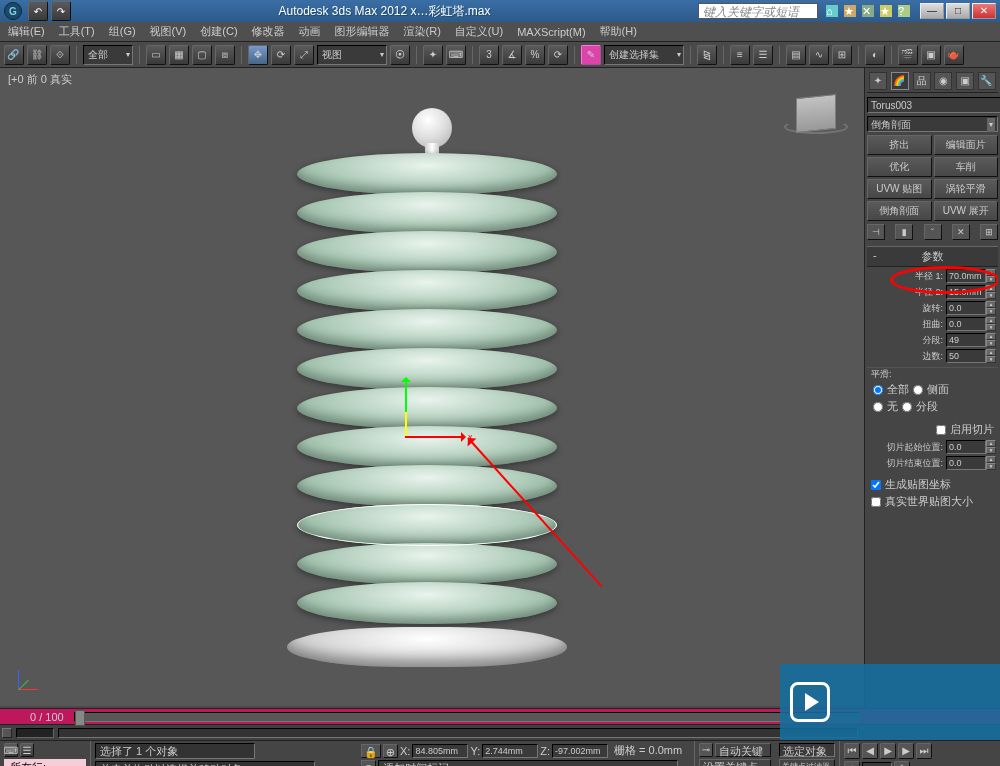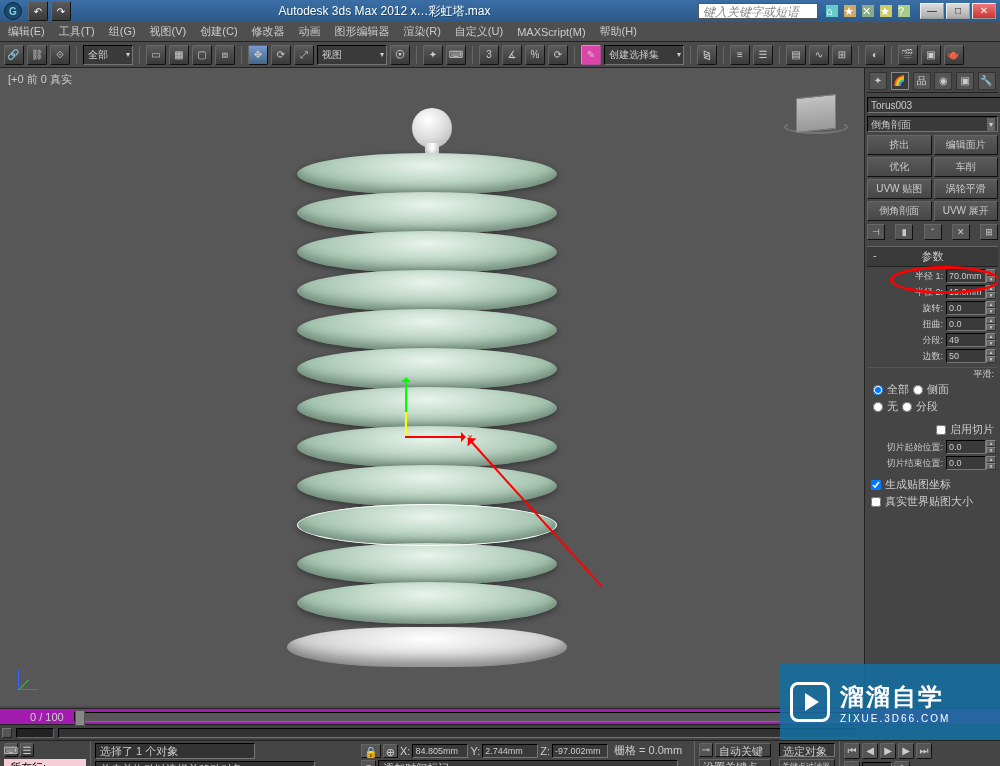--- a/index.html
+++ b/index.html
@@ -80,36 +80,36 @@
 
 .rollout-scroll { flex: 1; overflow: hidden; margin-top: 6px; position: relative; }
 .rollhead { background: #3a3a3a; text-align: center; font-size: 10px; padding: 2px; border-top: 1px solid #666; border-bottom: 1px solid #222; position: relative; }
 .rollhead .minus { position: absolute; left: 6px; }
 .param-row { display: flex; align-items: center; justify-content: flex-end; gap: 3px; margin: 2px 2px; }
 .param-row label { font-size: 9px; color: #ccc; flex: 0 0 auto; }
 .spinner { display: flex; flex: 0 0 50px; }
 .spinner input { width: 40px; background: #3a3a3a; border: 1px inset #222; color: #ccc; font-size: 9px; padding: 1px 2px; height: 14px; text-align: left; }
 .spinner .sp-btns { width: 10px; display: flex; flex-direction: column; }
 .spinner .sp-btns b { height: 7px; background: #666; border: 1px outset #888; font-size: 5px; text-align: center; line-height: 5px; }
-.group-label { font-size: 9px; padding: 0 4px; margin-top: 4px; border-top: 1px solid #555; text-align: right; }
+.group-label { font-size: 9px; padding: 0 4px; margin-top: 4px; border-top: 1px solid #555; }
 .radio-row { display: flex; font-size: 9px; align-items: center; padding: 1px 6px; gap: 4px; }
 .radio-row input { width: 10px; height: 10px; }
 .check-row { display: flex; font-size: 9px; align-items: center; padding: 1px 4px; gap: 4px; }
 .check-row input { width: 10px; height: 10px; }
 
 
 .watermark { position: absolute; right: 0; bottom: 26px; width: 220px; height: 76px; background: rgba(20, 110, 160, 0.88); display: flex; align-items: center; padding: 0 10px; gap: 10px; z-index: 50; }
 .watermark .wm-icon { width: 40px; height: 40px; border: 3px solid #fff; border-radius: 8px; display: flex; align-items: center; justify-content: center; }
 .watermark .wm-icon::before { content: ""; width: 0; height: 0; border-left: 14px solid #fff; border-top: 9px solid transparent; border-bottom: 9px solid transparent; margin-left: 3px; }
 .watermark .wm-text { color: #fff; }
 .watermark .wm-text .big { font-size: 24px; font-weight: bold; letter-spacing: 2px; }
 .watermark .wm-text .small { font-size: 10px; letter-spacing: 2px; }
 
 
-.timeline { height: 16px; background: #a21caf; display: flex; align-items: center; font-size: 9px; border-top: 1px solid #222; }
+.timeline { height: 16px; background: #be185d; display: flex; align-items: center; font-size: 9px; border-top: 1px solid #222; }
 .timeline .frame-display { padding: 0 10px; color: #ccc; }
 .timeline .track { flex: 1; height: 10px; background: linear-gradient(90deg, #585858, #585858); border: 1px inset #222; position: relative; }
 .timeline .track .playhead { position: absolute; left: 0; top: -3px; width: 10px; height: 16px; background: #888; border: 1px solid #555; }
 .timeline2 { height: 16px; background: #404040; display: flex; align-items: center; font-size: 8px; border-top: 1px solid #222; }
 .timeline2 .mini1 { width: 10px; height: 10px; background: #555; border: 1px outset #777; margin: 0 2px; }
 .timeline2 .mini2 { width: 38px; height: 10px; background: #222; border: 1px inset #111; margin: 0 2px; }
 .status { height: 40px; background: #454545; border-top: 1px solid #222; display: flex; font-size: 9px; position: relative; }
 .status .col { display: flex; flex-direction: column; padding: 2px 4px; gap: 2px; }
 .status .coord-row { display: flex; gap: 2px; align-items: center; }
 .status .coord-row span { background: #555; border: 1px outset #666; padding: 0 2px; height: 14px; line-height: 14px; }
@@ -462,17 +462,13 @@
     <div class="coord-row">
       <span class="tb-btn" style="width:16px;height:16px">◈</span>
       <input style="width: 30px;" value="0">
       <span class="tb-btn" style="width:16px;height:16px">⏱</span>
     </div>
   </div>
 </div>
 
 <div class="watermark">
   <div class="wm-icon"></div>
-  <div class="wm-text">
-    <div class="big">溜溜自学</div>
-    <div class="small">ZIXUE.3D66.COM</div>
-  </div>
 </div>
 
 </body></html>

